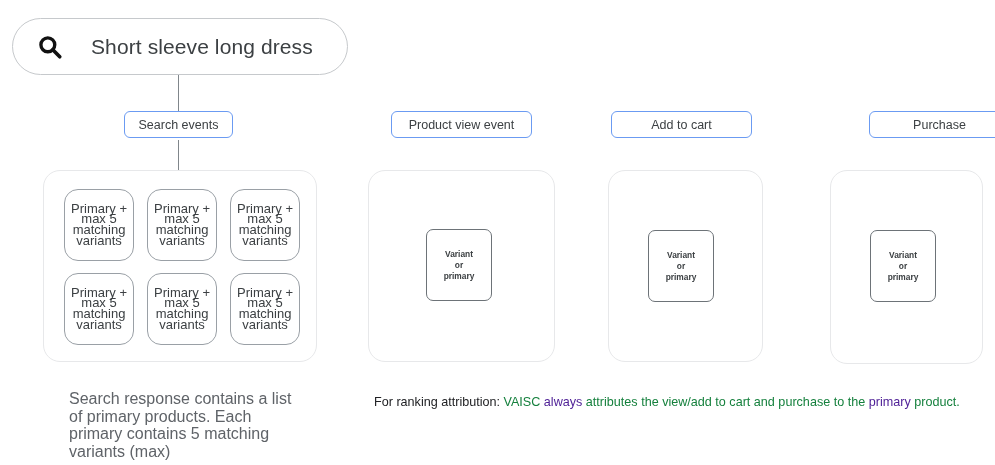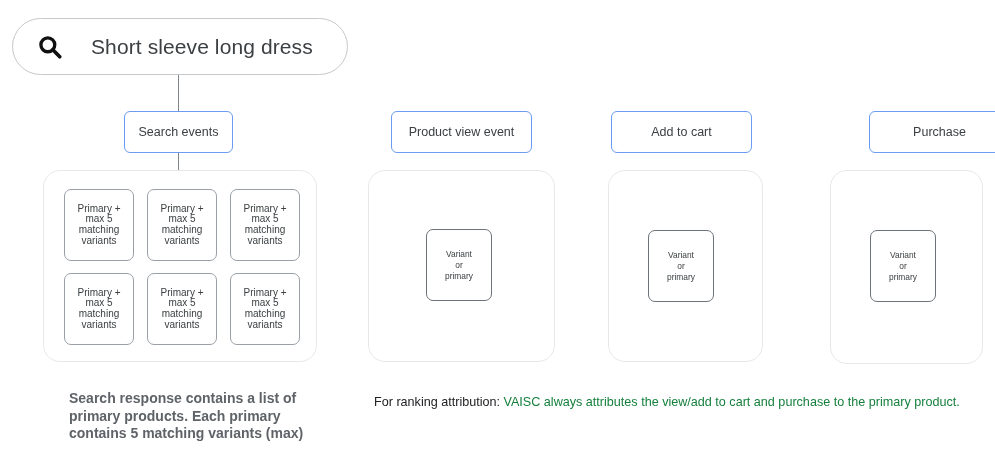--- a/index.html
+++ b/index.html
@@ -51,21 +51,21 @@
     width: 1.4px;
     background: #80868b;
   }
   #conn-top  { left: 178px; top: 75px;  height: 36px; }
   #conn-bot  { left: 178px; top: 140px; height: 33px; }
 
   
   .chip {
     position: absolute;
     box-sizing: border-box;
-    height: 42px;
+    height: 27px;
     border: 1.4px solid #6b9bf2;
     border-radius: 6px;
     background: #fff;
     display: flex;
     align-items: center;
     justify-content: center;
     font-size: 12.5px;
     color: #3c4043;
     white-space: nowrap;
   }
@@ -95,27 +95,27 @@
     width: 236px;
     display: grid;
     grid-template-columns: repeat(3, 70px);
     grid-auto-rows: 72px;
     column-gap: 13px;
     row-gap: 12px;
   }
   .pcard {
     box-sizing: border-box;
     border: 1px solid #9aa0a6;
-    border-radius: 7px;
+    border-radius: 14px;
     background: #fff;
     display: flex;
     flex-direction: column;
     align-items: center;
     justify-content: center;
-    font-size: 10px;
+    font-size: 13px;
     line-height: 10.6px;
     color: #3c4043;
     text-align: center;
   }
 
   
   .vcard {
     position: absolute;
     box-sizing: border-box;
     width: 66px;
@@ -124,48 +124,48 @@
     border-radius: 7px;
     background: #fff;
     display: flex;
     flex-direction: column;
     align-items: center;
     justify-content: center;
     font-size: 8.4px;
     line-height: 11px;
     color: #3c4043;
     text-align: center;
+    font-weight: bold;
   }
   #vcard-view     { left: 426px; top: 229px; }
   #vcard-cart     { left: 648px; top: 230px; }
   #vcard-purchase { left: 870px; top: 230px; }
 
   
   #caption-left {
     position: absolute;
     left: 69px;
     top: 390px;
     width: 240px;
-    font-size: 14px;
+    font-size: 16px;
     line-height: 17.5px;
     color: #5f6368;
-    font-weight: bold;
   }
   #annotations {
     position: absolute;
     left: 374px;
     top: 391px;
     width: 612px;
     font-size: 12.6px;
     line-height: 22.5px;
     color: #3c4043;
   }
   #annotations .row { white-space: nowrap; }
   #annotations b { font-weight: normal; color: #202124; margin-top: 24px; }
-  #annotations .hl { color: #15803d; }
+  #annotations .hl { color: #4c1d95; }
   #annotations .body { color: #15803d; text-align: center; }
 </style>
 </head>
 <body>
 
 <div id="search-bar">
   <svg class="mag" viewBox="0 0 24 24" aria-hidden="true">
     <circle cx="10" cy="10" r="6.4" fill="none" stroke="#111111" stroke-width="3.1"></circle>
     <line x1="14.6" y1="14.6" x2="21" y2="21" stroke="#111111" stroke-width="3.4" stroke-linecap="round"></line>
   </svg>

